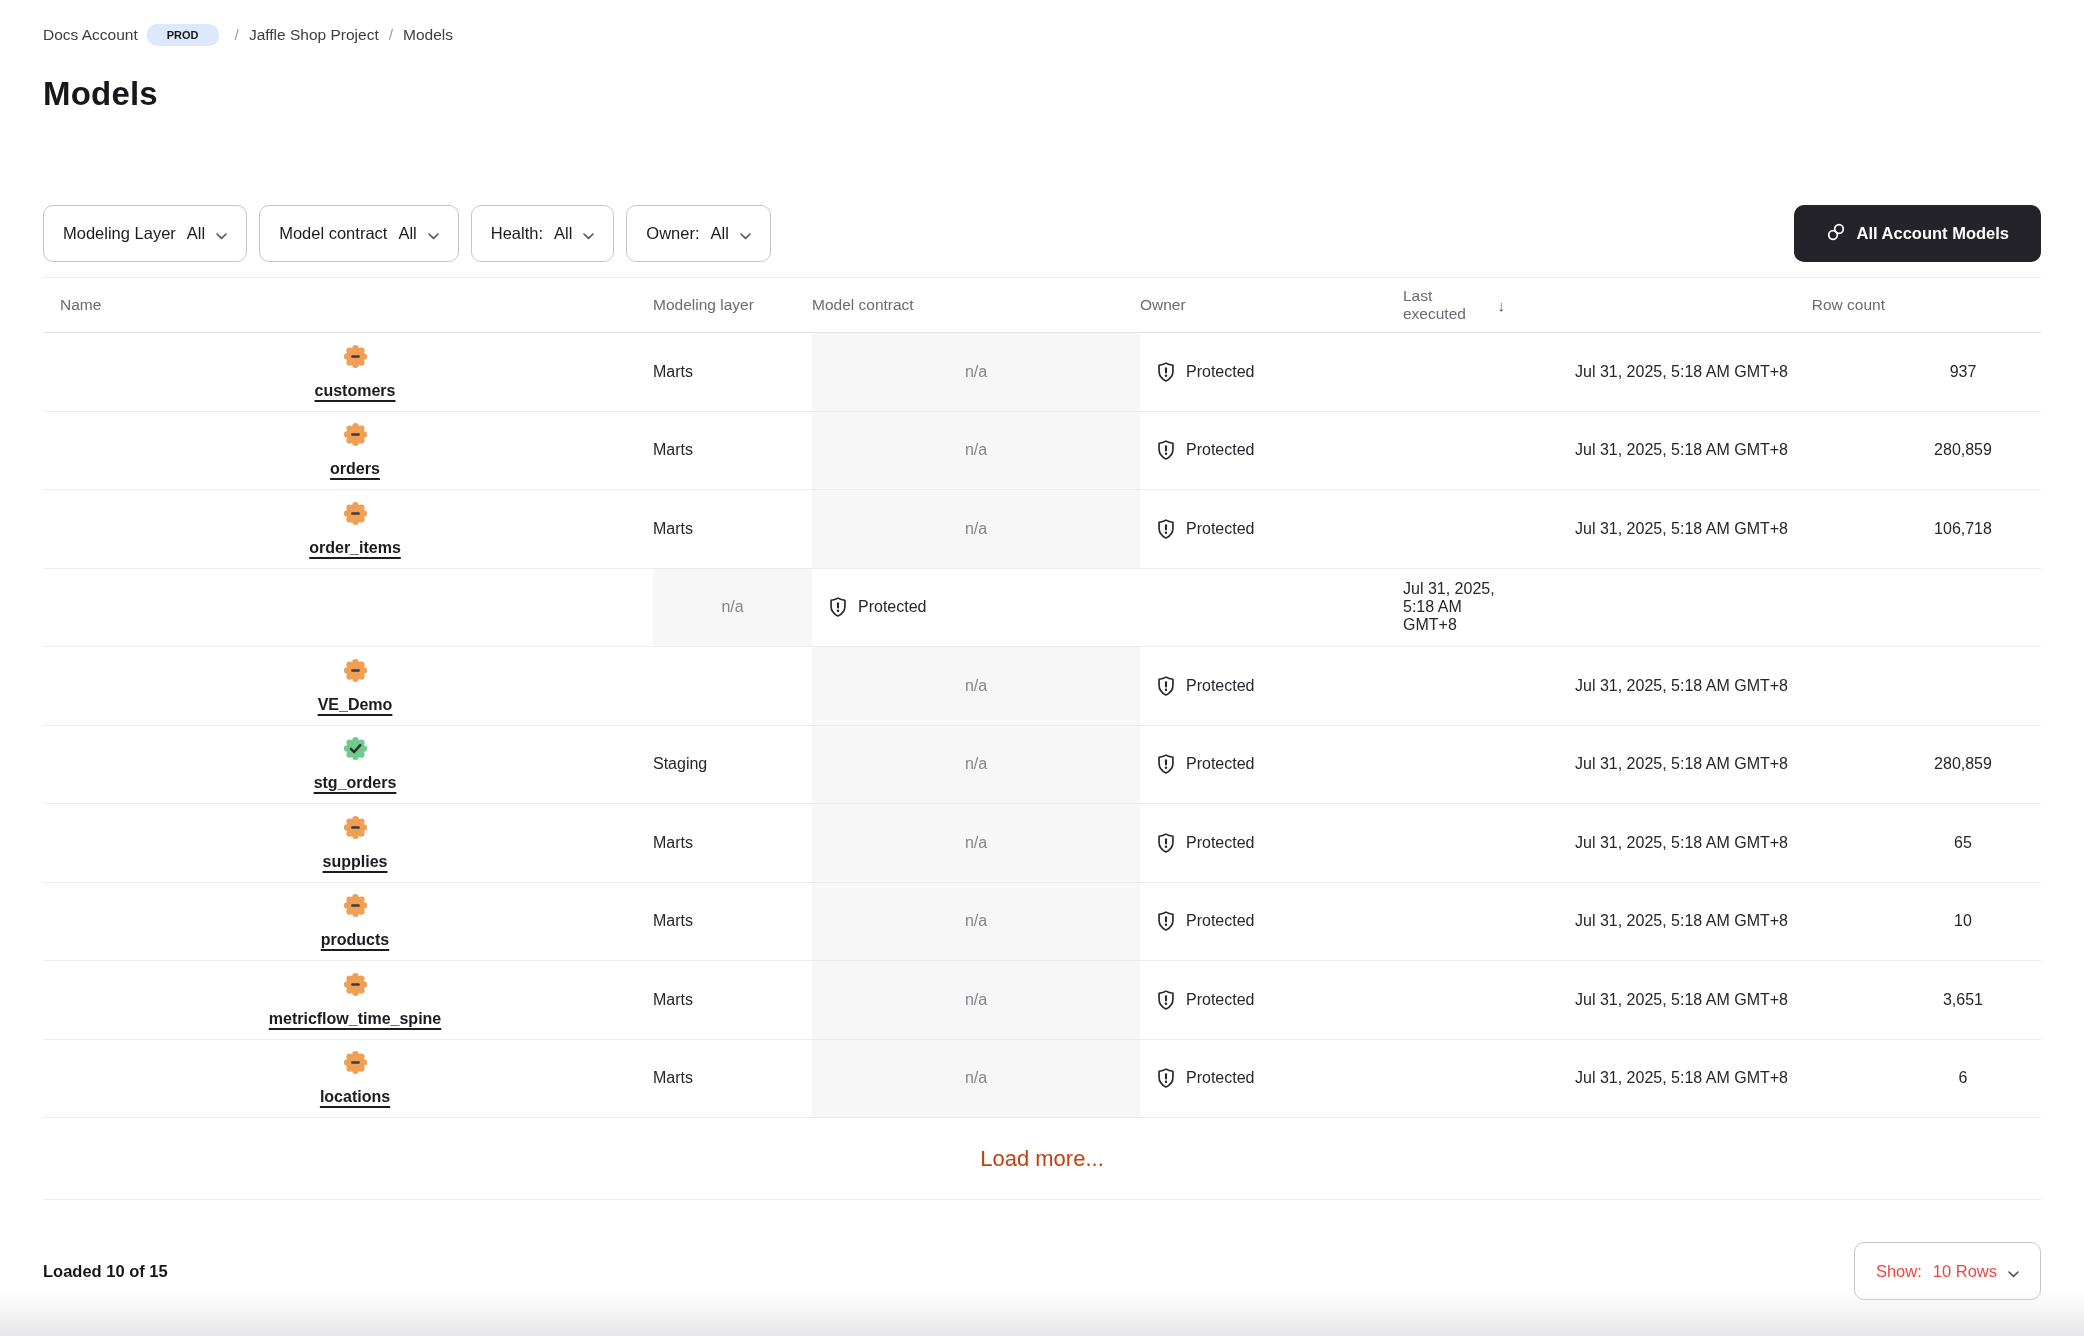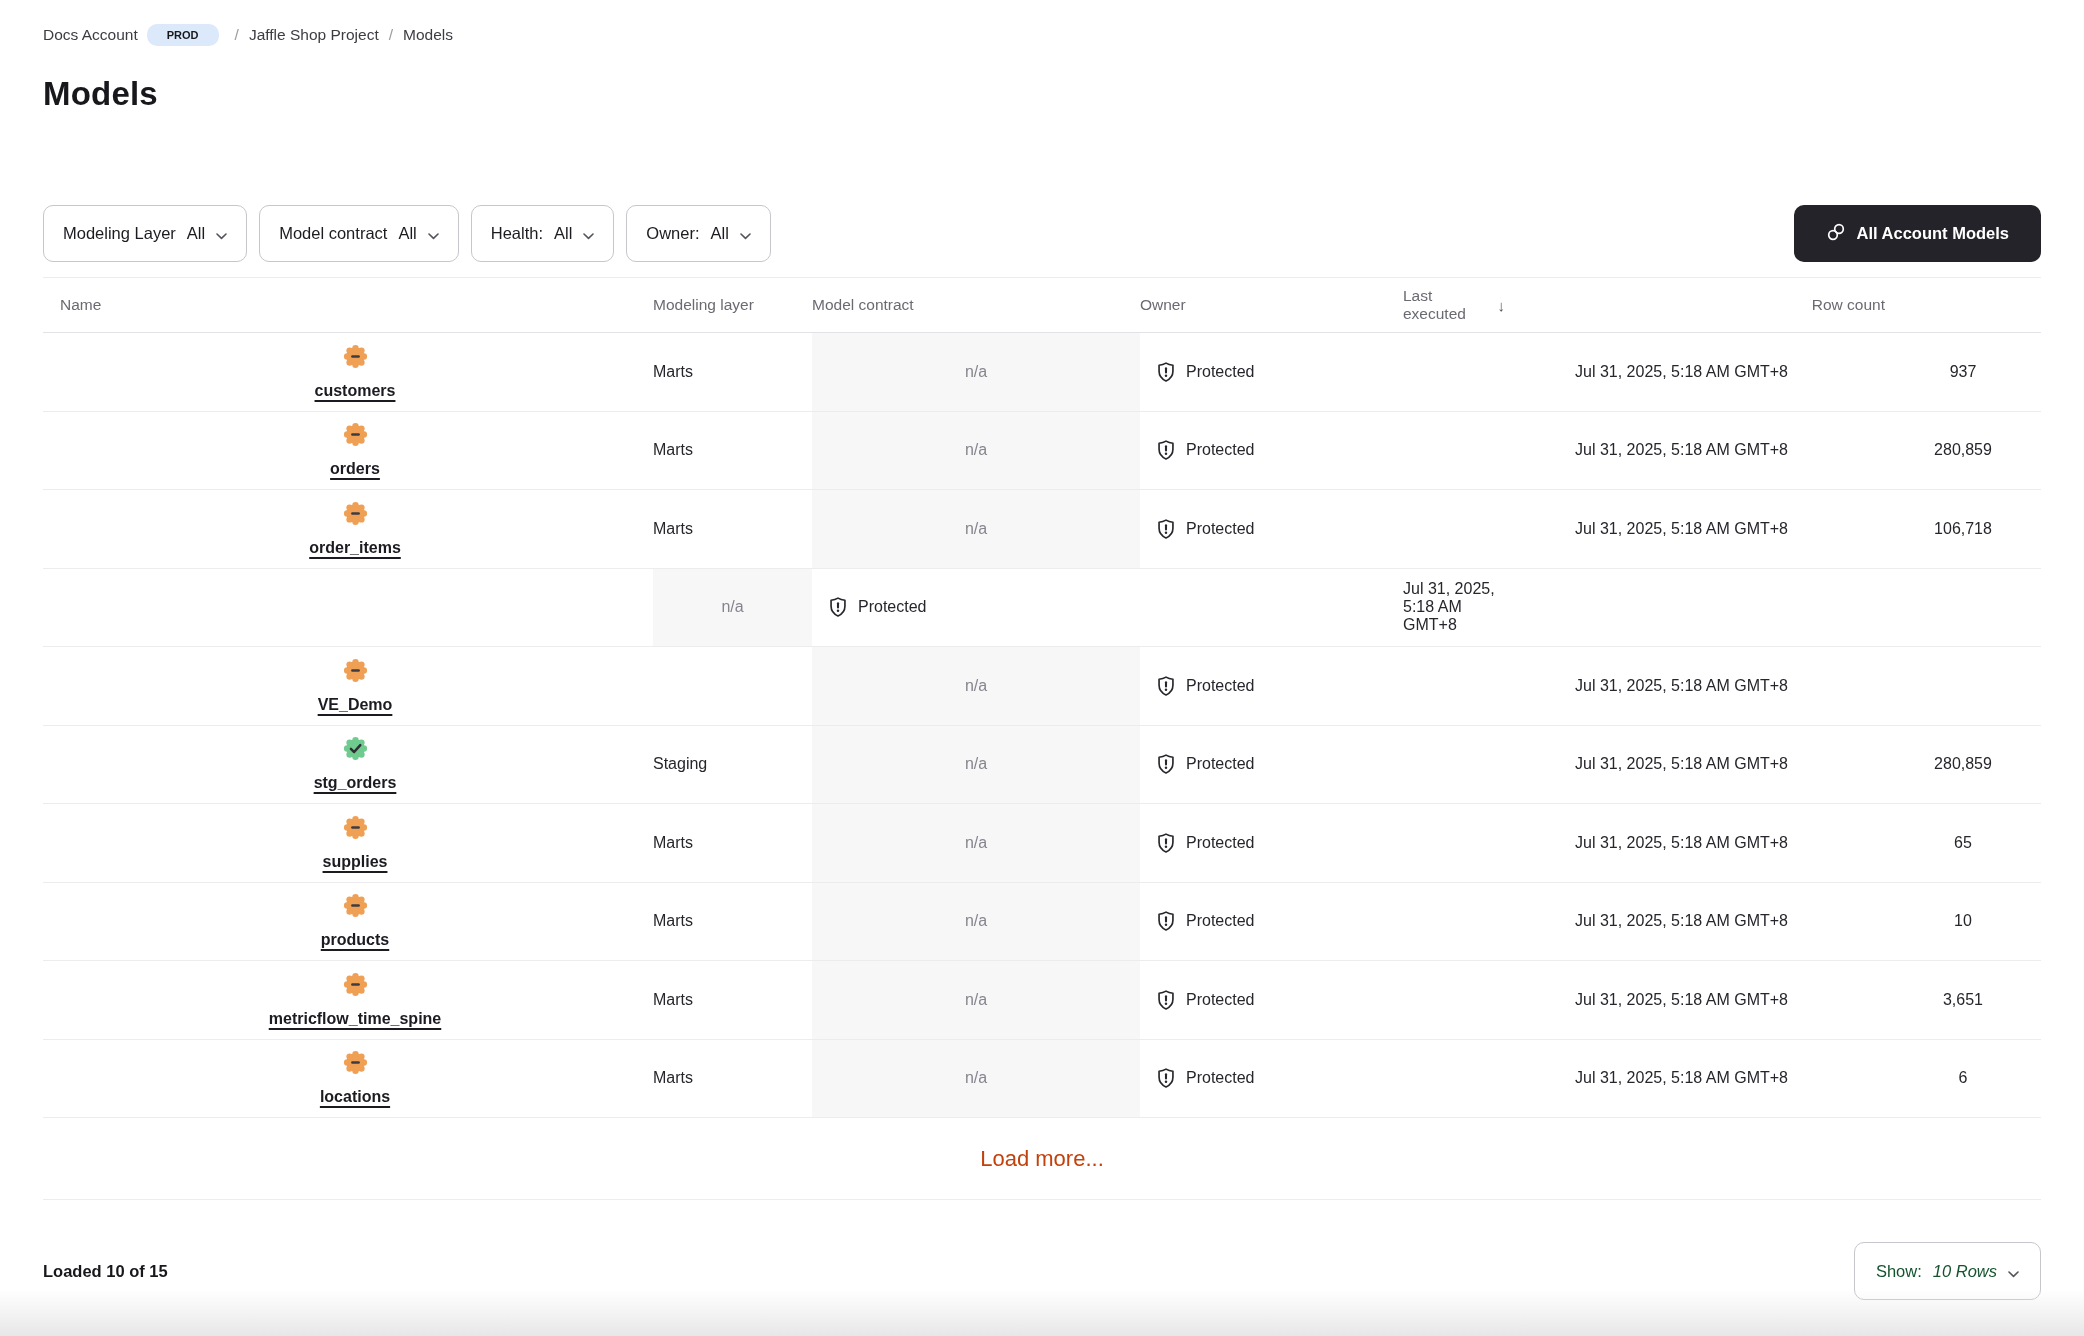--- a/index.html
+++ b/index.html
@@ -170,25 +170,25 @@
     display: inline-flex;
     align-items: center;
     gap: 11px;
     height: 58px;
     padding: 0 21px;
     background: #fff;
     border: 1px solid #c6c6cc;
     border-radius: 10px;
     font-family: inherit;
     font-size: 16.5px;
-    color: #14532d;
+    color: #ef4444;
     cursor: pointer;
   }
   .page-size-btn .ps-label { font-weight: 500; }
-  .page-size-btn .ps-value { font-weight: 500; font-style: italic; }
+  .page-size-btn .ps-value { font-weight: 500; }
 
   .bottom-fade {
     position: absolute;
     left: 0; right: 0; bottom: 0;
     height: 46px;
     background: linear-gradient(180deg, rgba(233,233,235,0) 0%, #e7e7e9 100%);
     pointer-events: none;
   }
 </style>
 </head>

